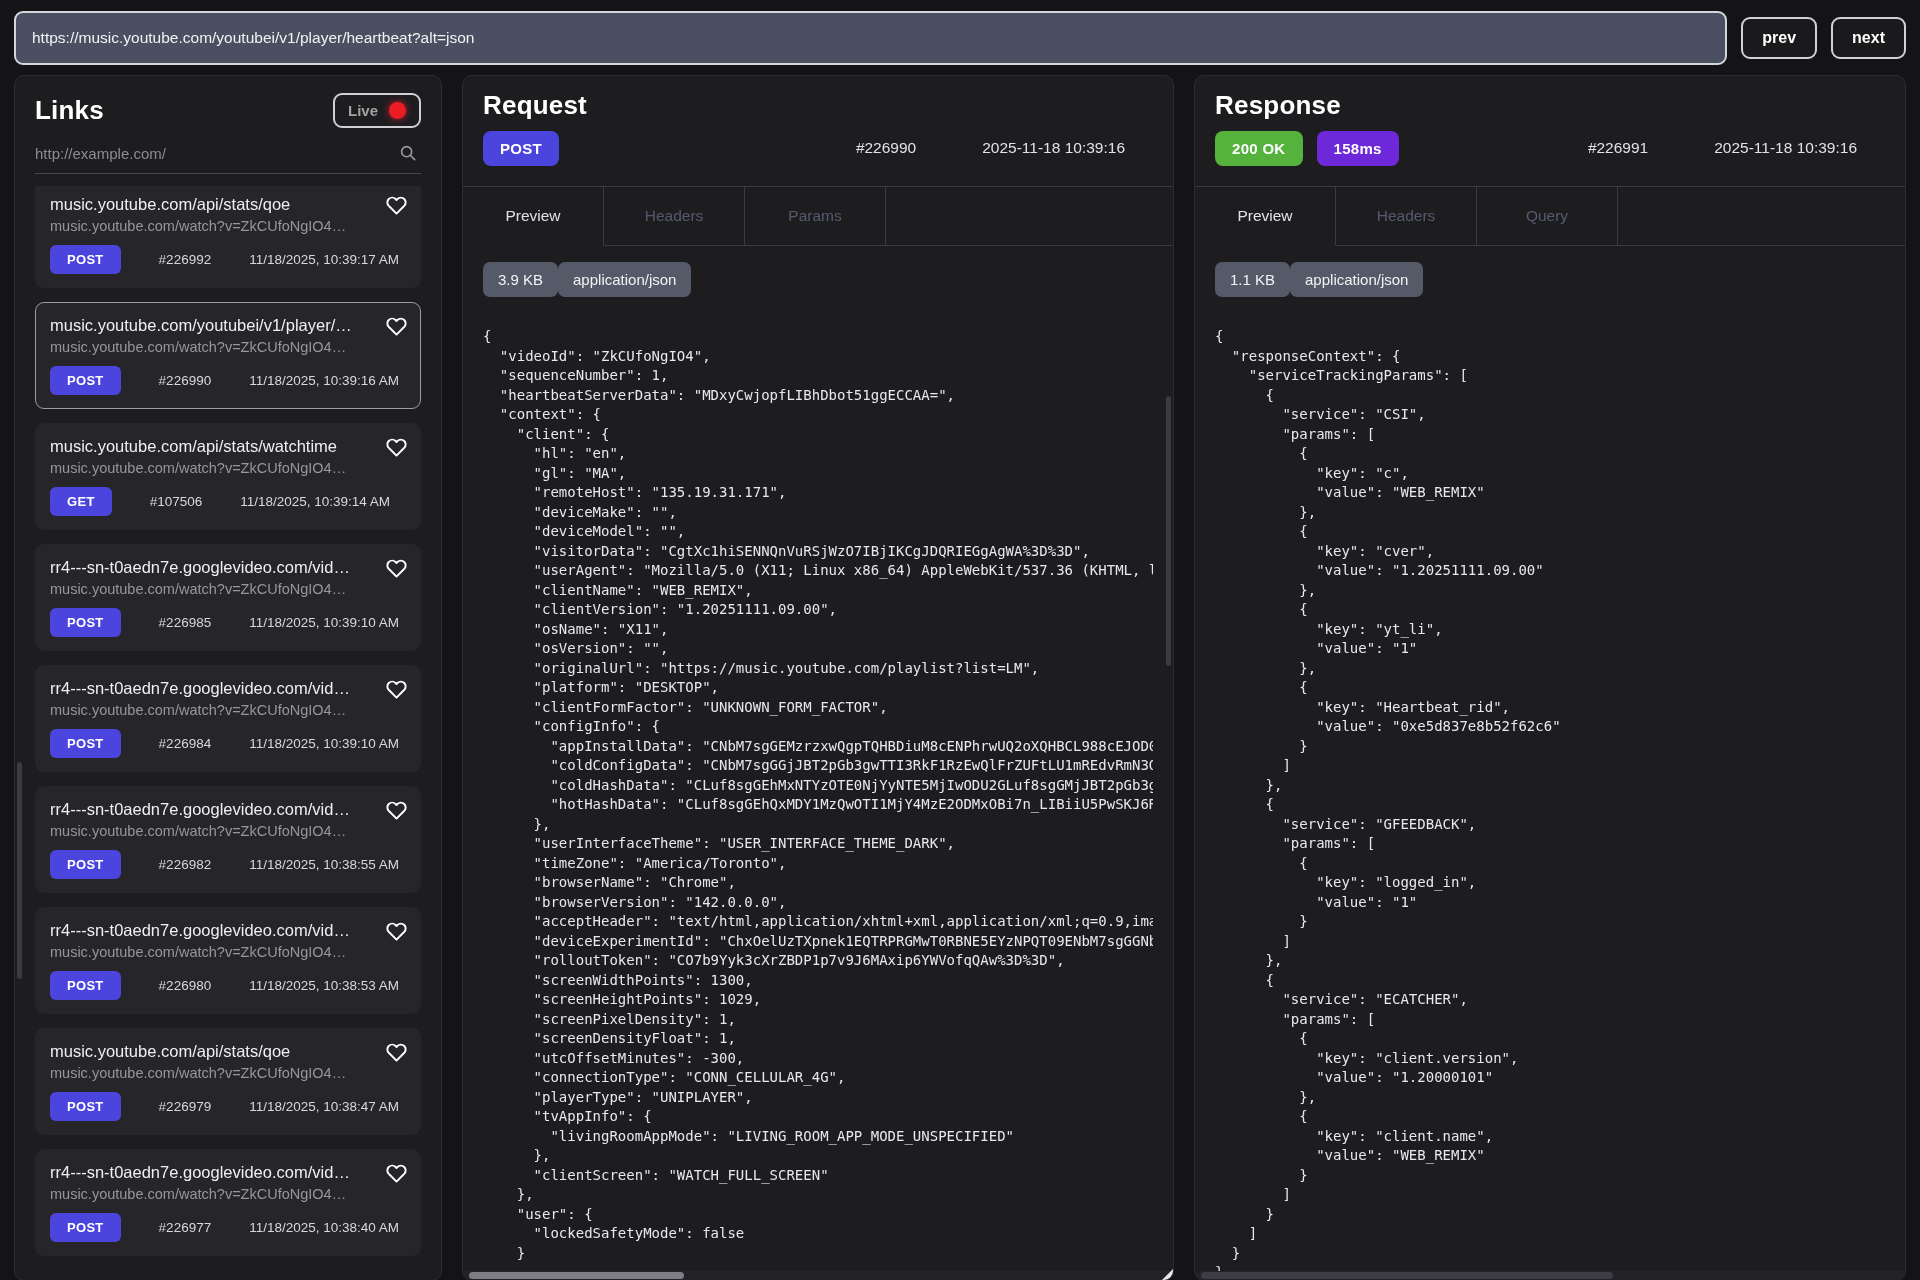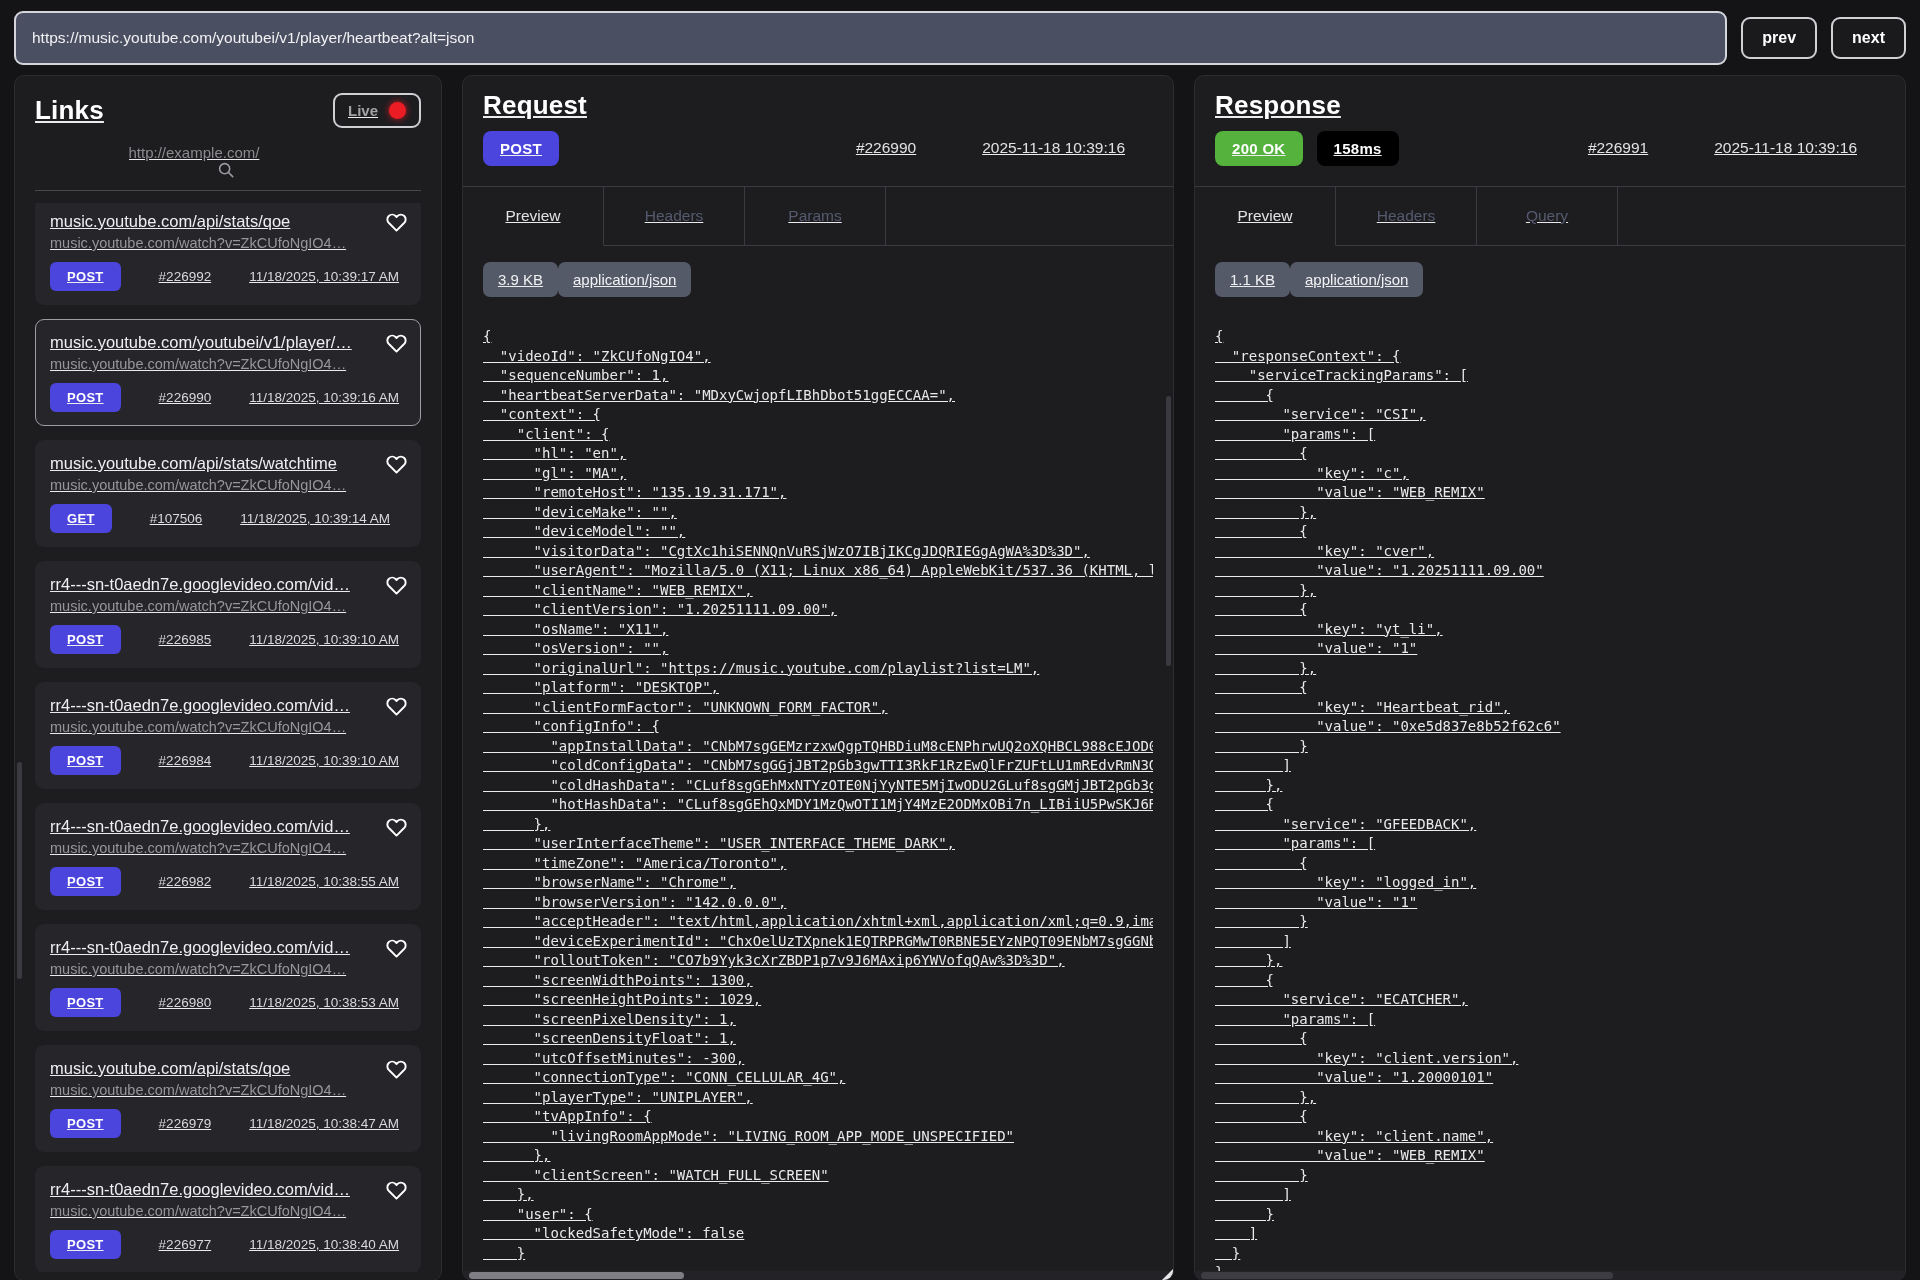--- a/index.html
+++ b/index.html
@@ -19,33 +19,33 @@
   .navbtn {
     height:42px; padding:0 19px; background:#1a1a1d; border:2px solid #d0d0d5; border-radius:9px;
     color:#ffffff; font-size:16px; font-weight:bold; cursor:pointer;
     font-family:"Liberation Sans", sans-serif;
   }
   
   .main { display:flex; gap:20px; padding:0 14px; height:1206px; }
   .panel {
     background:#1d1d20; border:1px solid #2c2c31; border-radius:10px;
     padding:14px 20px 8px 20px; position:relative; overflow:hidden;
-    display:flex; flex-direction:column; min-width:0;text-decoration:underline;
+    display:flex; flex-direction:column; min-width:0;
   }
   .panel h1 { font-size:26px; font-weight:bold; color:#ffffff; letter-spacing:.2px; }
   
   .links { width:428px; flex:none; }
   .links-head { display:flex; align-items:center; justify-content:space-between; height:40px; }
   .live-btn {
     display:flex; align-items:center; gap:11px; border:2px solid #cfcfd4; border-radius:9px;
     background:transparent; padding:7px 13px; color:#a3a3a3; font-size:15px; font-weight:bold; cursor:pointer;
     font-family:"Liberation Sans", sans-serif;
   }
   .live-dot { width:17px; height:17px; border-radius:50%; background:#ec1c24; box-shadow:0 0 7px rgba(236,28,36,.85); }
-  .search-row { display:flex; align-items:center; margin-top:14px; border-bottom:1px solid #48484e; padding-bottom:11px;flex-direction:column; }
+  .search-row { display:flex; align-items:flex-end; margin-top:14px; border-bottom:1px solid #48484e; padding-bottom:11px; }
   .search-input {
     flex:1; background:transparent; border:none; outline:none; color:#cfcfd2; font-size:15px;
     font-family:"Liberation Sans", sans-serif;
   }
   .search-input::placeholder { color:#8b8b90; }
   .search-svg { flex:none; margin-right:4px; }
   .link-list { flex:1; overflow:hidden; display:flex; flex-direction:column; gap:14px; margin-top:12px; position:relative; }
   .link-item {
     flex:none; background:#26262a; border:1px solid transparent; border-radius:9px;
     padding:13px 14px; position:relative;
@@ -61,21 +61,21 @@
   }
   .li-id, .li-time { font-size:13.5px; color:#d8d8da; }
   .heart { position:absolute; top:13px; right:13px; cursor:pointer; }
   .links-vthumb { position:absolute; left:2px; top:57%; width:5px; height:18%; background:#3a3a40; border-radius:3px; }
   
   .detail { flex:1; }
   .detail-meta { display:flex; align-items:center; margin-top:9px; height:36px; padding-right:28px; }
   .big-badge { color:#fff; font-size:15px; font-weight:bold; padding:9px 17px; border-radius:8px; letter-spacing:.3px; }
   .badge-method { background:#4b44dd; }
   .badge-status { background:#54b23d; }
-  .badge-duration { background:#000000; margin-left:14px; }
+  .badge-duration { background:#6d28d9; margin-left:14px; }
   .meta-right { margin-left:auto; display:flex; gap:66px; font-size:15.5px; color:#e2e2e4; }
   .tabbar { display:flex; margin:20px -20px 0 -20px; height:60px; border-top:1px solid #3a3a40; flex:none; }
   .tab {
     width:141px; display:flex; align-items:center; justify-content:center;
     font-size:15.5px; color:#565a6e; border-right:1px solid #3a3a40; border-bottom:1px solid #3a3a40;
     cursor:pointer;
   }
   .tab.active { color:#e2e2e4; border-bottom-color:transparent; }
   .tab-fill { flex:1; border-bottom:1px solid #3a3a40; }
   .chip-row { display:flex; gap:0; margin-top:16px; flex:none; }

